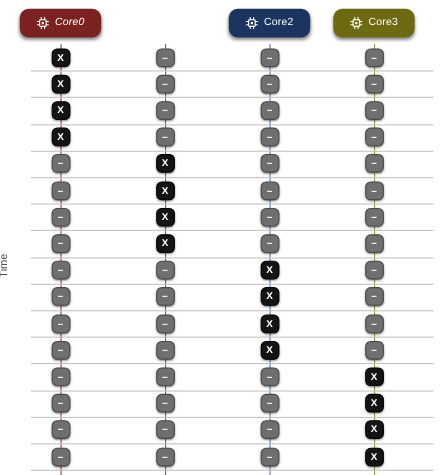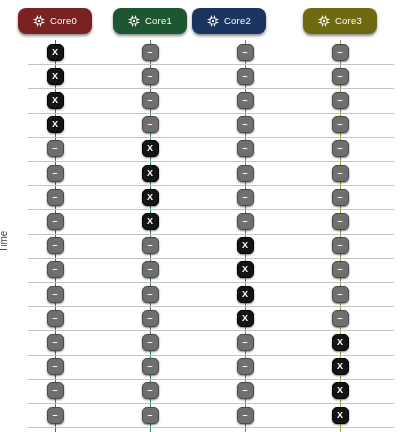--- a/index.html
+++ b/index.html
@@ -62,55 +62,38 @@
     transform-origin:center center;
     font-size:10px;color:#4a4a4a;white-space:nowrap;
   }
 </style>
 </head>
 <body>
 
 <div id="stage">
 
   <div class="header-row">
-      <div class="core-pill" style="left: 18px; background: rgb(122, 34, 34);">
+      <div class="core-pill" style="left: 18px; background: rgb(122, 34, 34); font-style: italic;">
         <span style="display: flex;">
           <svg viewBox="0 0 24 24" class="cpu-icon" fill="none" stroke="#ffffff" stroke-width="2" stroke-linecap="round">
             <rect x="6" y="6" width="12" height="12" rx="1.5"></rect>
             <rect x="10" y="10" width="4" height="4" fill="#ffffff" stroke="none"></rect>
             <line x1="9" y1="2" x2="9" y2="6"></line>
             <line x1="15" y1="2" x2="15" y2="6"></line>
             <line x1="9" y1="18" x2="9" y2="22"></line>
             <line x1="15" y1="18" x2="15" y2="22"></line>
             <line x1="2" y1="9" x2="6" y2="9"></line>
             <line x1="2" y1="15" x2="6" y2="15"></line>
             <line x1="18" y1="9" x2="22" y2="9"></line>
             <line x1="18" y1="15" x2="22" y2="15"></line>
           </svg>
         </span>
         <span class="core-label">Core0</span>
       </div>
-      <div class="core-pill" style="left: 113px; background: rgb(29, 86, 49);">
-        <span style="display: flex;">
-          <svg viewBox="0 0 24 24" class="cpu-icon" fill="none" stroke="#ffffff" stroke-width="2" stroke-linecap="round">
-            <rect x="6" y="6" width="12" height="12" rx="1.5"></rect>
-            <rect x="10" y="10" width="4" height="4" fill="#ffffff" stroke="none"></rect>
-            <line x1="9" y1="2" x2="9" y2="6"></line>
-            <line x1="15" y1="2" x2="15" y2="6"></line>
-            <line x1="9" y1="18" x2="9" y2="22"></line>
-            <line x1="15" y1="18" x2="15" y2="22"></line>
-            <line x1="2" y1="9" x2="6" y2="9"></line>
-            <line x1="2" y1="15" x2="6" y2="15"></line>
-            <line x1="18" y1="9" x2="22" y2="9"></line>
-            <line x1="18" y1="15" x2="22" y2="15"></line>
-          </svg>
-        </span>
-        <span class="core-label">Core1</span>
-      </div>
-      <div class="core-pill" style="left: 192px; background: rgb(27, 53, 96);">
+      <div class="core-pill" style="left: 208px; background: rgb(27, 53, 96);">
         <span style="display: flex;">
           <svg viewBox="0 0 24 24" class="cpu-icon" fill="none" stroke="#ffffff" stroke-width="2" stroke-linecap="round">
             <rect x="6" y="6" width="12" height="12" rx="1.5"></rect>
             <rect x="10" y="10" width="4" height="4" fill="#ffffff" stroke="none"></rect>
             <line x1="9" y1="2" x2="9" y2="6"></line>
             <line x1="15" y1="2" x2="15" y2="6"></line>
             <line x1="9" y1="18" x2="9" y2="22"></line>
             <line x1="15" y1="18" x2="15" y2="22"></line>
             <line x1="2" y1="9" x2="6" y2="9"></line>
             <line x1="2" y1="15" x2="6" y2="15"></line>

